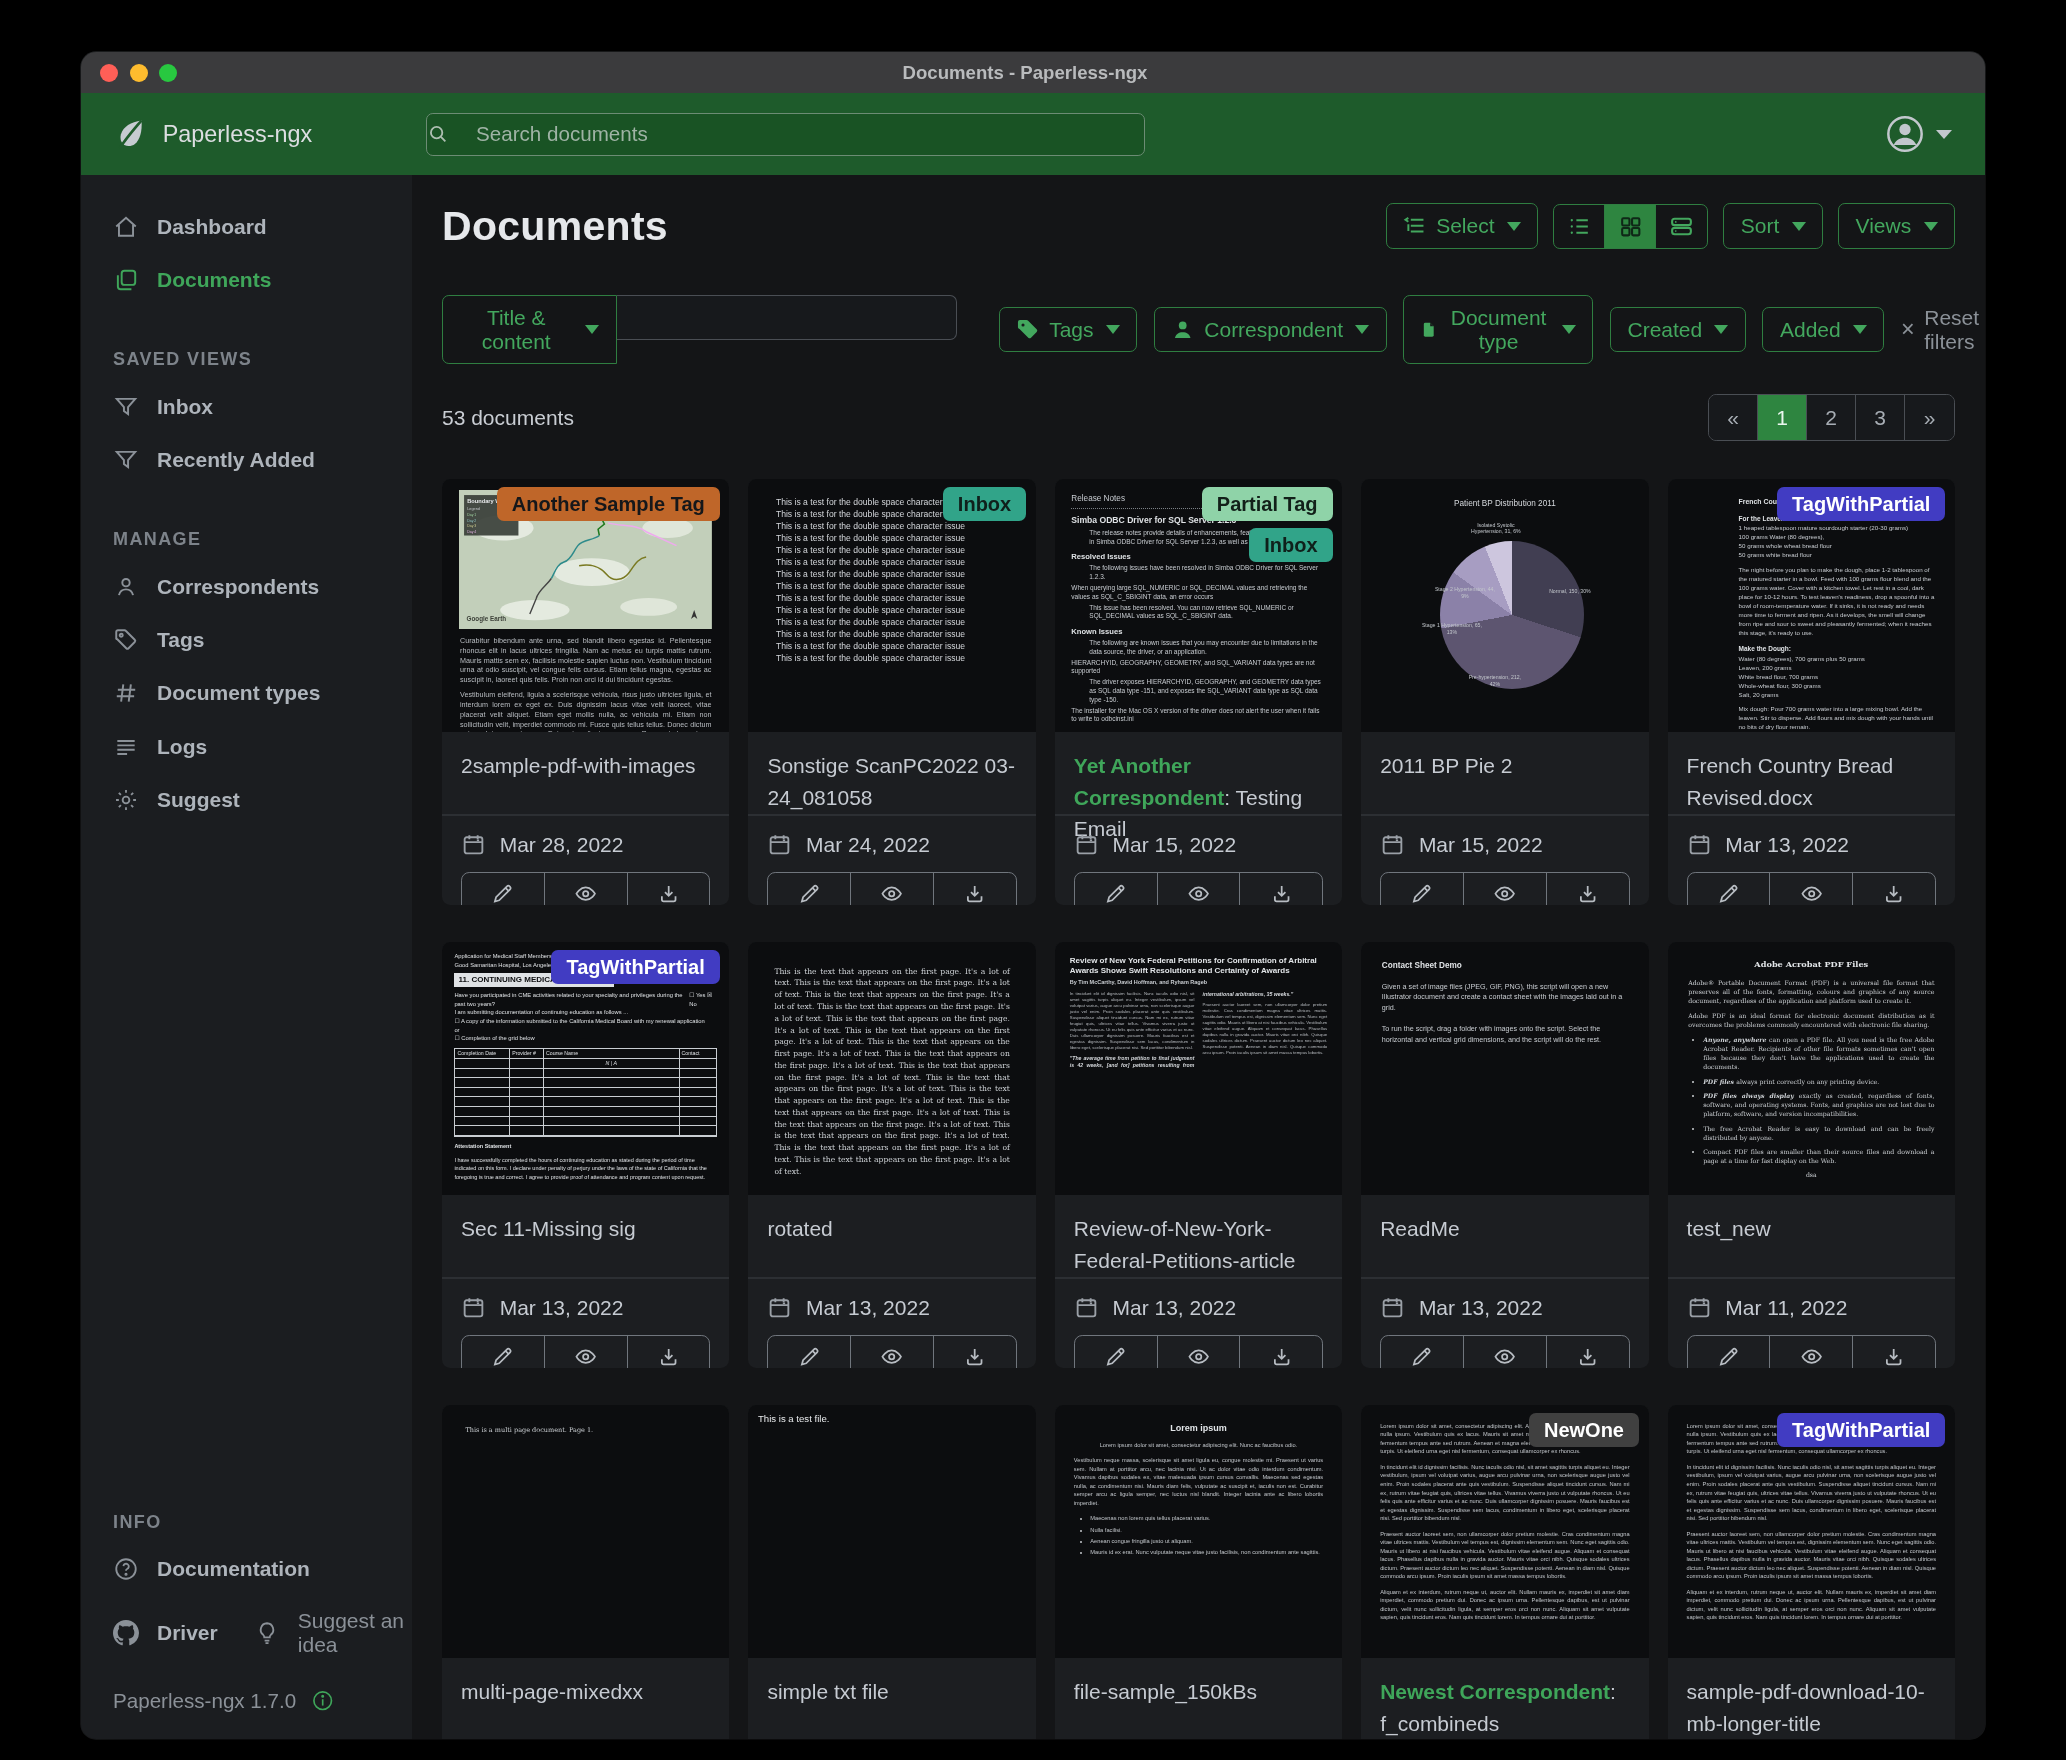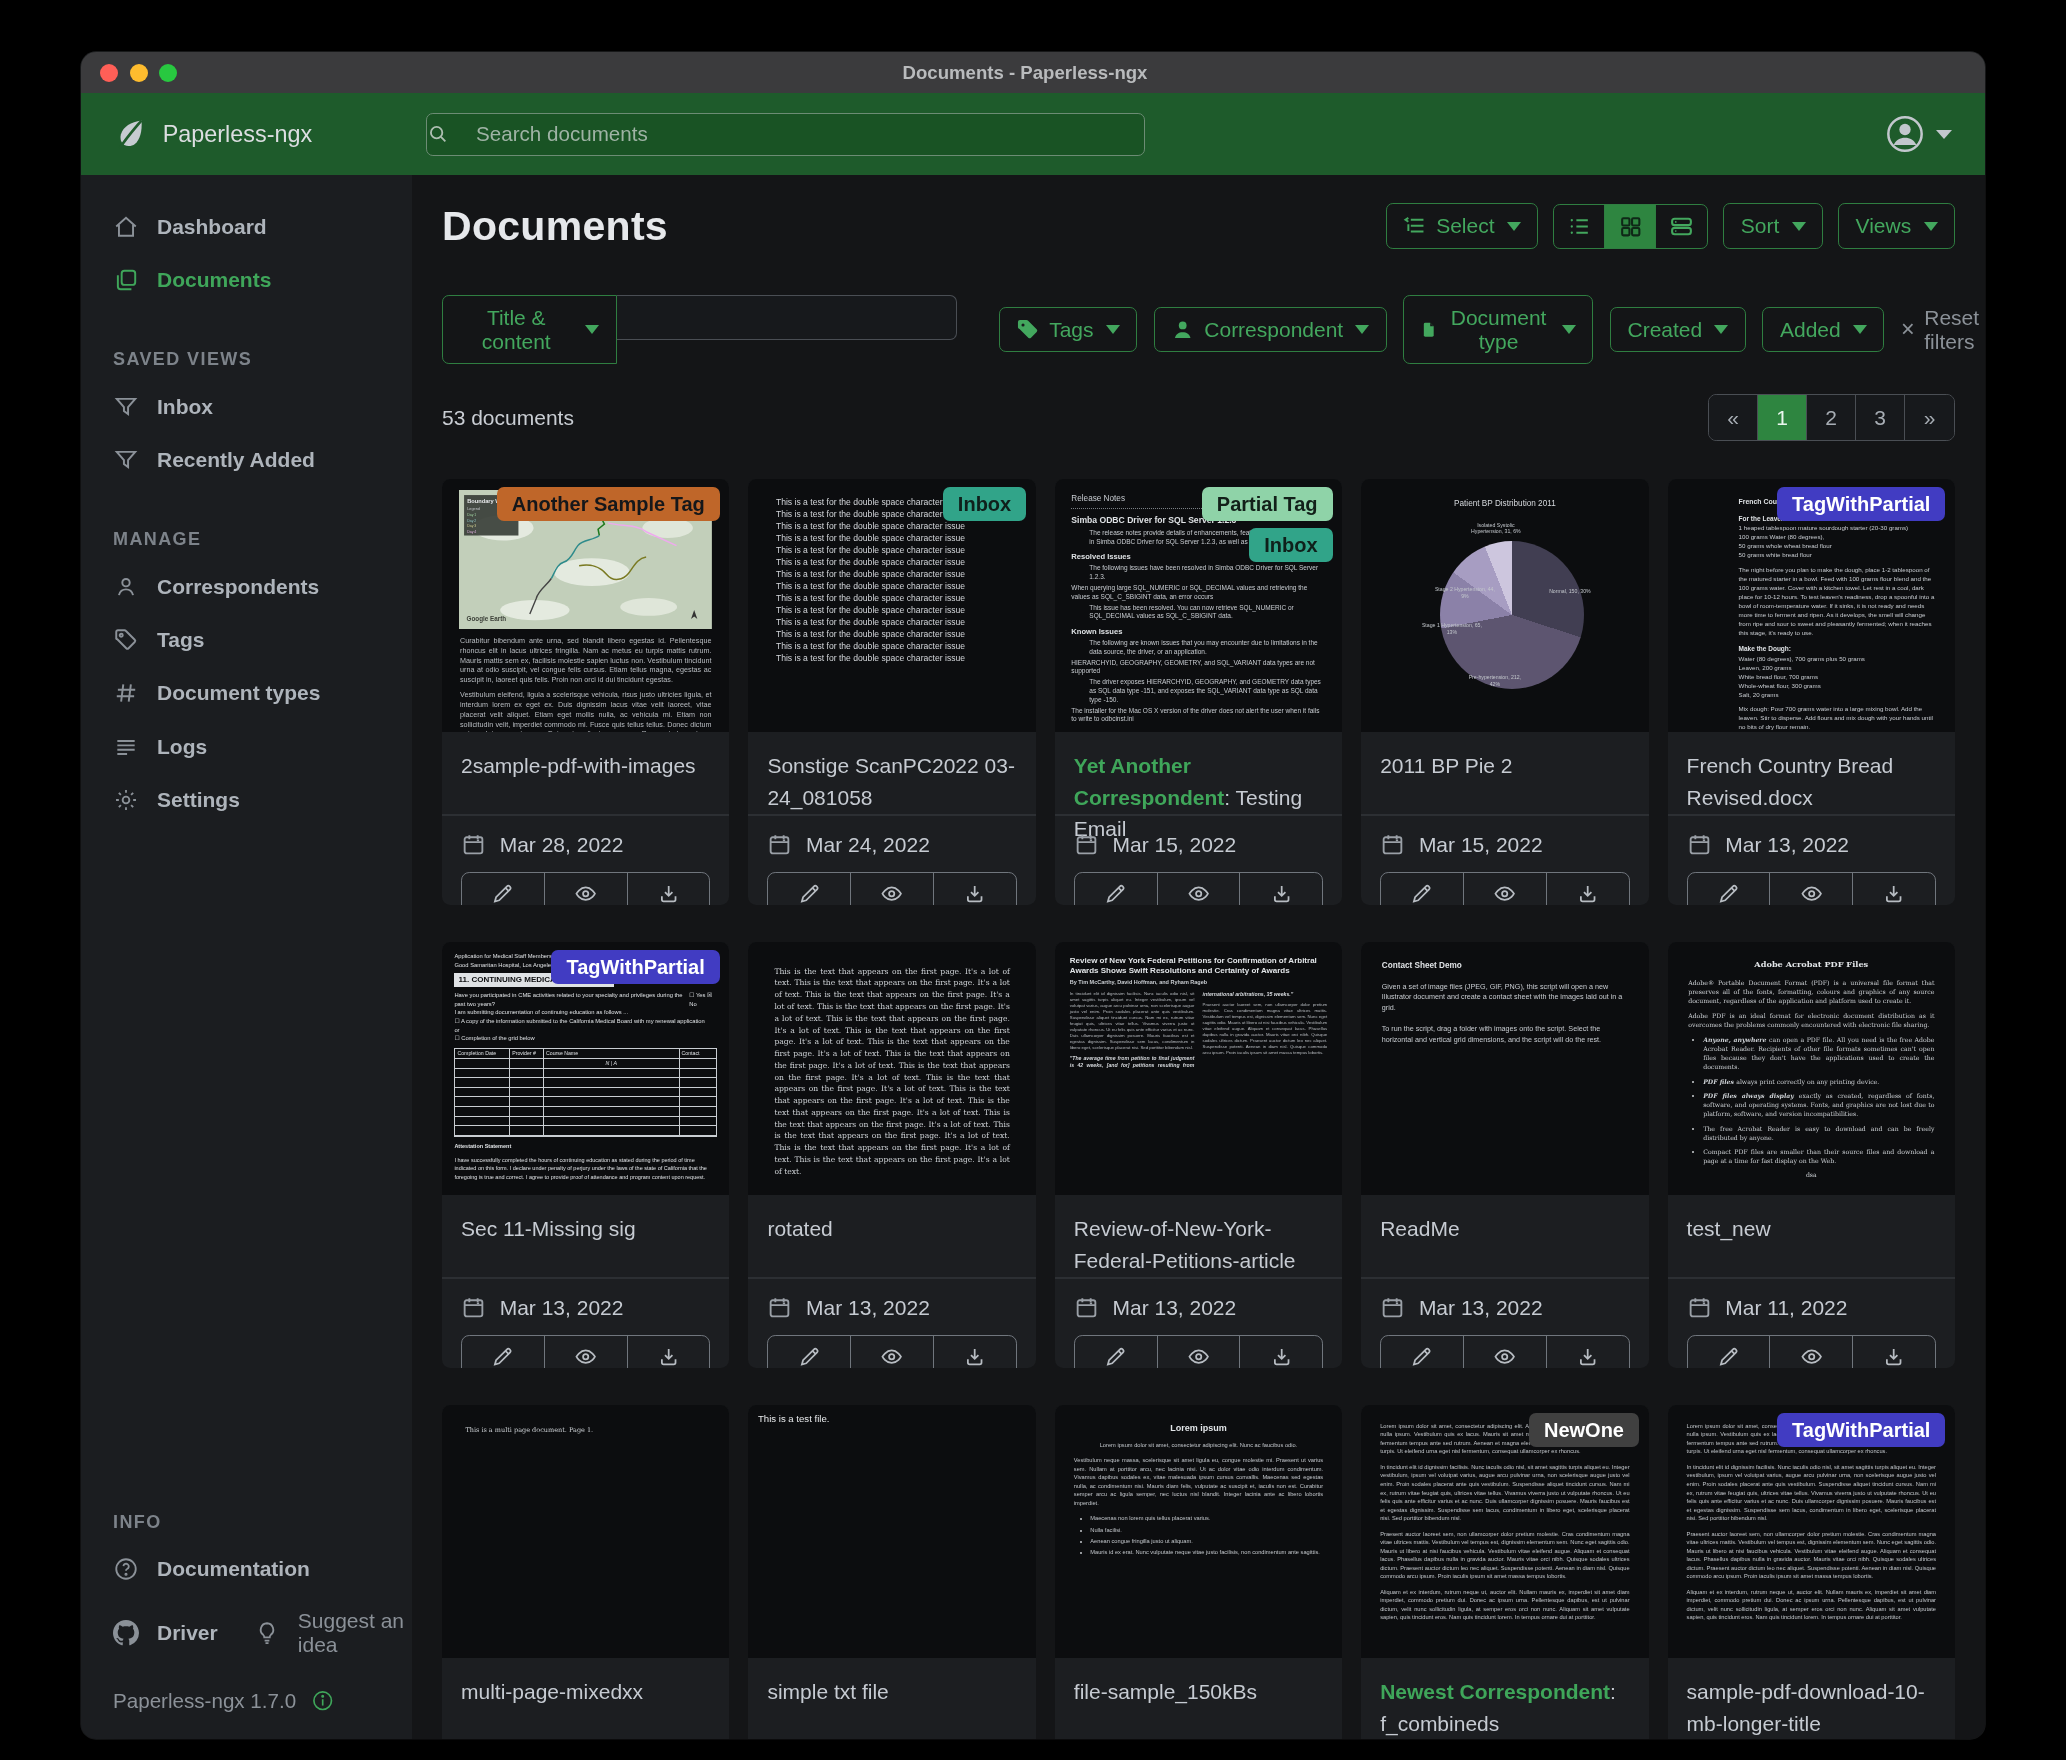--- a/index.html
+++ b/index.html
@@ -260,21 +260,21 @@
         <span class="s-ic"><svg viewBox="0 0 24 24" fill="none" stroke="currentColor" stroke-width="1.8">
               <path d="M4 6.5h16M4 10.5h16M4 14.5h16M4 18.5h9"></path>
             </svg></span>
         <span>Logs</span>
       </div>
       <div class="side-item">
         <span class="s-ic"><svg viewBox="0 0 24 24" fill="none" stroke="currentColor" stroke-width="1.7">
               <circle cx="12" cy="12" r="3.1"></circle>
               <path d="M12 2.8v2.6M12 18.6v2.6M2.8 12h2.6M18.6 12h2.6M5.4 5.4l1.9 1.9M16.7 16.7l1.9 1.9M18.6 5.4l-1.9 1.9M7.3 16.7l-1.9 1.9"></path>
             </svg></span>
-        <span>Settings</span>
+        <span>Suggest</span>
       </div>
 
       <div class="side-foot">
         <div class="side-head">INFO</div>
         <div class="side-item">
           <span class="s-ic"><svg viewBox="0 0 24 24" fill="none" stroke="currentColor" stroke-width="1.7">
                 <circle cx="12" cy="12" r="9"></circle>
                 <path d="M9.6 9.3a2.5 2.5 0 1 1 3.4 2.7c-.8.3-1 .9-1 1.7"></path>
                 <circle cx="12" cy="16.8" r=".6" fill="currentColor"></circle>
               </svg></span>

